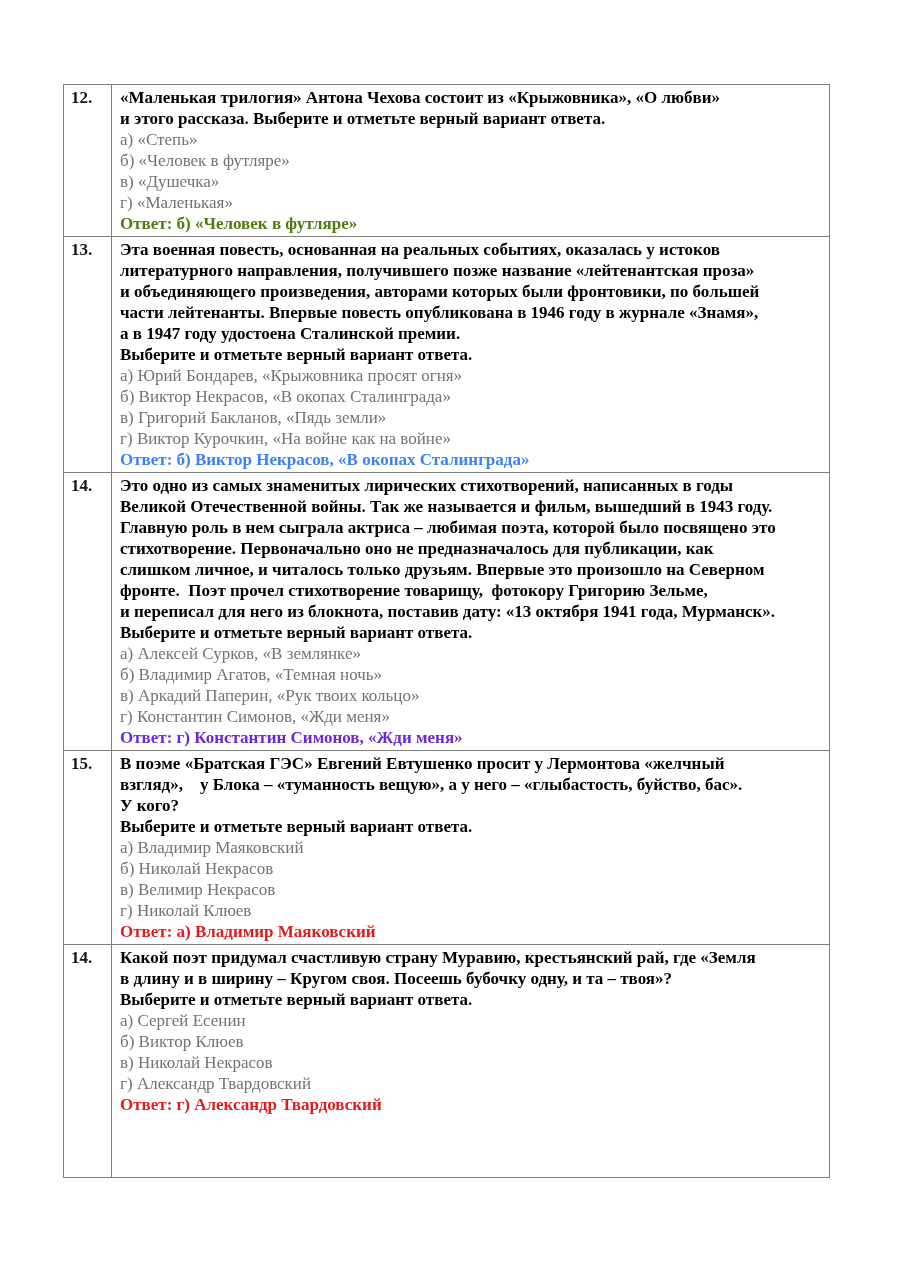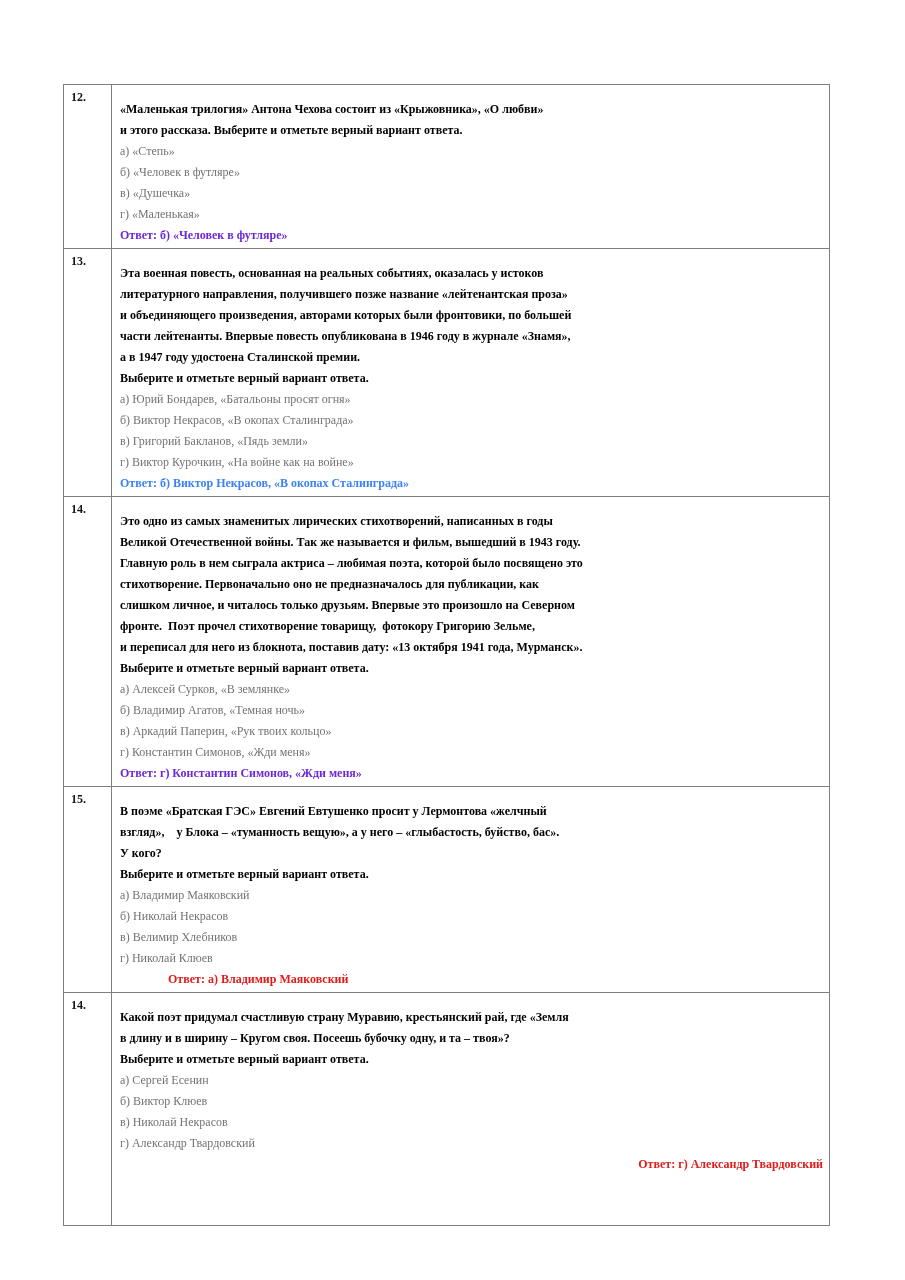--- a/index.html
+++ b/index.html
@@ -19,21 +19,21 @@
     position: absolute;
     left: 63px;
     top: 84px;
     width: 767px;
     border-collapse: collapse;
     table-layout: fixed;
   }
   table.quiz td {
     border: 1px solid #7f7f7f;
     vertical-align: top;
-    font-size: 12px;
+    font-size: 17px;
     line-height: 21px;
     color: #161616;
   }
   td.num {
     width: 38px;
     font-weight: bold;
     color: #000000;
     padding: 2px 2px 2px 7px;
   }
   td.content {
@@ -42,21 +42,20 @@
   tr:last-child td {
     height: 228px;
   }
   .block {
     white-space: pre-wrap;
     word-wrap: break-word;
   }
   .block.statement {
     font-weight: bold;
     color: #000000;
-    margin-top: 12px;
   }
   .block.option {
     font-weight: normal;
     color: #737373;
   }
   .block.answer {
     font-weight: bold;
   }
 </style>
 </head>
@@ -67,33 +66,33 @@
     <tbody id="quiz-body">
         <tr>
           <td class="num">12.</td>
           <td class="content">
             <div class="block statement">«Маленькая трилогия» Антона Чехова состоит из «Крыжовника», «О любви»
 и этого рассказа. Выберите и отметьте верный вариант ответа.</div>
             <div class="block option">а) «Степь»</div>
             <div class="block option">б) «Человек в футляре»</div>
             <div class="block option">в) «Душечка»</div>
             <div class="block option">г) «Маленькая»</div>
-            <div class="block answer" style="color: #6d28d9;">Ответ: б) «Человек в футляре»</div>
+            <div class="block answer" style="color: #4d7c0f;">Ответ: б) «Человек в футляре»</div>
           </td>
         </tr>
         <tr>
           <td class="num">13.</td>
           <td class="content">
             <div class="block statement">Эта военная повесть, основанная на реальных событиях, оказалась у истоков
 литературного направления, получившего позже название «лейтенантская проза»
 и объединяющего произведения, авторами которых были фронтовики, по большей
 части лейтенанты. Впервые повесть опубликована в 1946 году в журнале «Знамя»,
 а в 1947 году удостоена Сталинской премии.
 Выберите и отметьте верный вариант ответа.</div>
-            <div class="block option">а) Юрий Бондарев, «Батальоны просят огня»</div>
+            <div class="block option">а) Юрий Бондарев, «Крыжовника просят огня»</div>
             <div class="block option">б) Виктор Некрасов, «В окопах Сталинграда»</div>
             <div class="block option">в) Григорий Бакланов, «Пядь земли»</div>
             <div class="block option">г) Виктор Курочкин, «На войне как на войне»</div>
             <div class="block answer" style="color: #3b82f6;">Ответ: б) Виктор Некрасов, «В окопах Сталинграда»</div>
           </td>
         </tr>
         <tr>
           <td class="num">14.</td>
           <td class="content">
             <div class="block statement">Это одно из самых знаменитых лирических стихотворений, написанных в годы
@@ -113,33 +112,33 @@
         </tr>
         <tr>
           <td class="num">15.</td>
           <td class="content">
             <div class="block statement">В поэме «Братская ГЭС» Евгений Евтушенко просит у Лермонтова «желчный
 взгляд»,    у Блока – «туманность вещую», а у него – «глыбастость, буйство, бас».
 У кого?
 Выберите и отметьте верный вариант ответа.</div>
             <div class="block option">а) Владимир Маяковский</div>
             <div class="block option">б) Николай Некрасов</div>
-            <div class="block option">в) Велимир Хлебников</div>
+            <div class="block option">в) Велимир Некрасов</div>
             <div class="block option">г) Николай Клюев</div>
-            <div class="block answer" style="color: rgb(226, 27, 27); margin-left: 48px;">Ответ: а) Владимир Маяковский</div>
+            <div class="block answer" style="color: rgb(226, 27, 27);">Ответ: а) Владимир Маяковский</div>
           </td>
         </tr>
         <tr>
           <td class="num">14.</td>
           <td class="content">
             <div class="block statement">Какой поэт придумал счастливую страну Муравию, крестьянский рай, где «Земля
 в длину и в ширину – Кругом своя. Посеешь бубочку одну, и та – твоя»?
 Выберите и отметьте верный вариант ответа.</div>
             <div class="block option">а) Сергей Есенин</div>
             <div class="block option">б) Виктор Клюев</div>
             <div class="block option">в) Николай Некрасов</div>
             <div class="block option">г) Александр Твардовский</div>
-            <div class="block answer" style="color: rgb(226, 27, 27); text-align: right;">Ответ: г) Александр Твардовский</div>
+            <div class="block answer" style="color: rgb(226, 27, 27);">Ответ: г) Александр Твардовский</div>
           </td>
         </tr>
       </tbody>
   </table>
 </div>
 
 </body></html>

